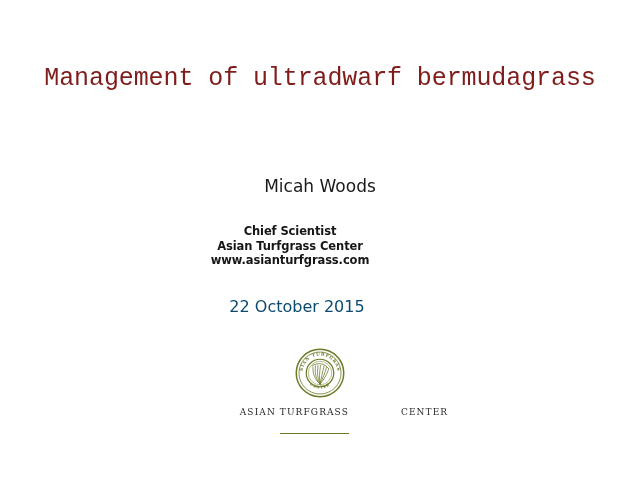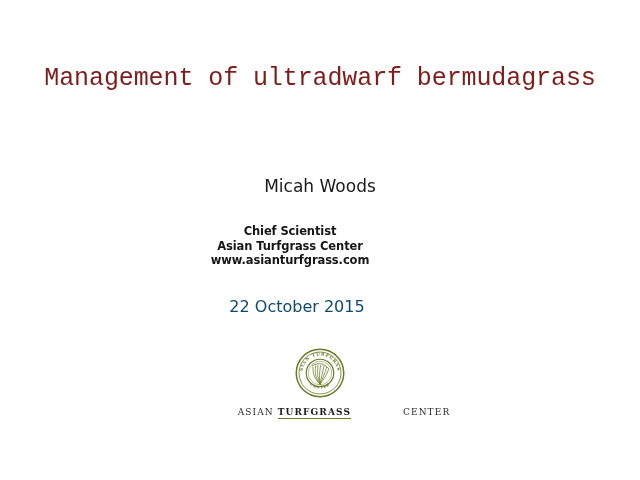--- a/index.html
+++ b/index.html
@@ -108,24 +108,24 @@
     line-height: 12px;
     color: #2b2b2b;
     letter-spacing: 1.1px;
     white-space: nowrap;
   }
   #logo-wordmark .wm-plain {
     font-weight: 400;
     margin-left: 48px;
   }
   #logo-wordmark .wm-accent {
-    font-weight: 700;
+    font-weight: 400;
     color: #1d1d1d;
     border-bottom: 1.5px solid #6b7a26;
-    padding-bottom: 1px;
+    padding-bottom: 16px;
   }
 </style>
 </head>
 <body>
 
 <div id="slide">
 
   <div id="title-block">
     <div class="title-line">Management of ultradwarf bermudagrass</div>
   </div>

